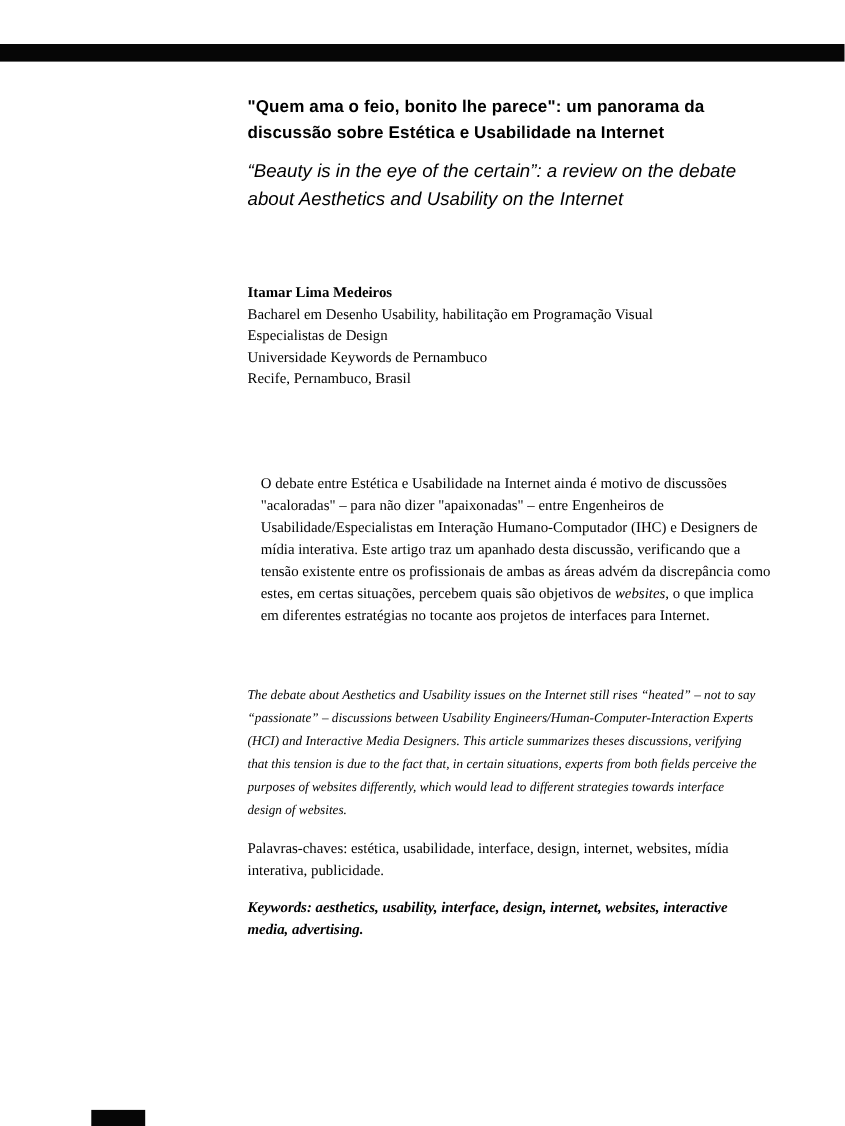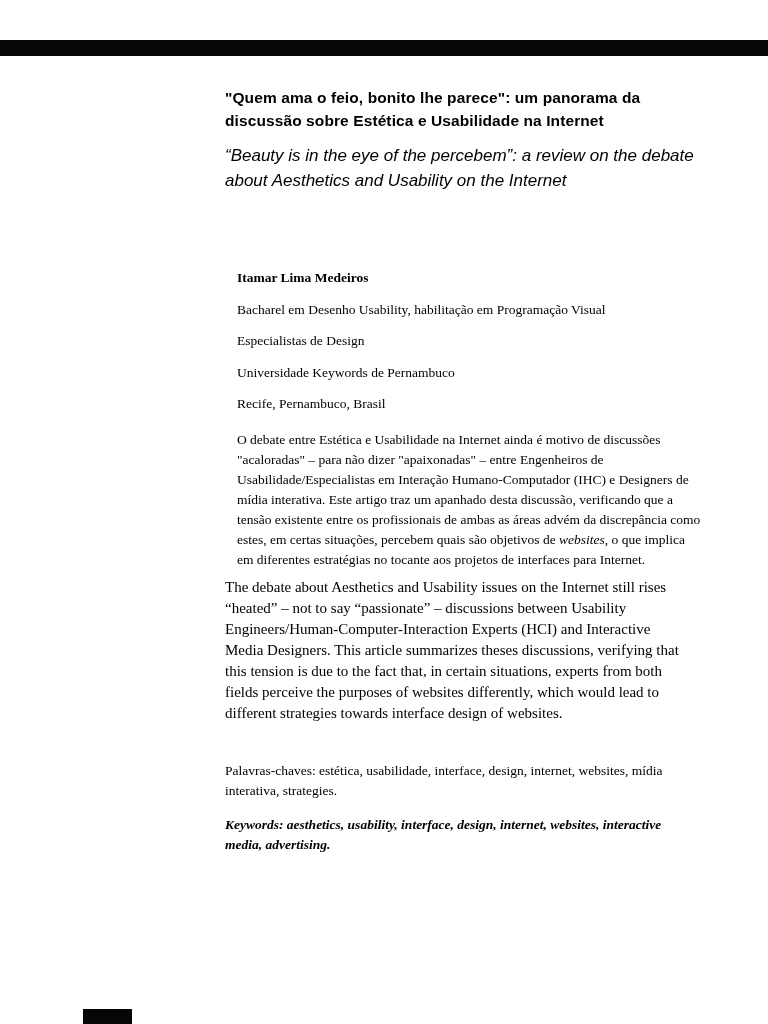--- a/index.html
+++ b/index.html
@@ -46,37 +46,38 @@
     font-style: italic;
     line-height: 25px;
   }
   .author-block {
     position: absolute;
     left: 225px; top: 256px;
     width: 470px;
     font-size: 13.5px;
     line-height: 19.5px;
   }
-  .author-block p { margin: 12px; }
+  .author-block p { margin: 0; }
   .author-name { font-weight: 700; }
   .abstract-pt {
     position: absolute;
     left: 225px; top: 418px;
     width: 467px;
     margin: 12px;
     font-size: 13.5px;
     line-height: 20px;
   }
   .abstract-pt i { font-style: italic; }
   .abstract-en {
     position: absolute;
-    left: 225px; top: 577px;
+    left: 225px; top: 621px;
     width: 467px;
     margin: 0;
-    font-size: 15px;
+    font-size: 12px;
+    font-style: italic;
     line-height: 21px;
   }
   .keywords-pt {
     position: absolute;
     left: 225px; top: 761px;
     width: 467px;
     margin: 0;
     font-size: 13.5px;
     line-height: 20px;
   }
@@ -93,33 +94,33 @@
 </style>
 </head>
 <body>
 
 <div class="page">
 
   <div class="scan-bar-top"></div>
 
   <h1 class="title-pt">"Quem ama o feio, bonito lhe parece": um panorama da discussão sobre Estética e Usabilidade na Internet</h1>
 
-  <h2 class="title-en">“Beauty is in the eye of the percebem”: a review on the debate about Aesthetics and Usability on the Internet</h2>
+  <h2 class="title-en">“Beauty is in the eye of the certain”: a review on the debate about Aesthetics and Usability on the Internet</h2>
 
   <div class="author-block">
     <p class="author-name">Itamar Lima Medeiros</p>
     <p>Bacharel em Desenho Usability, habilitação em Programação Visual</p>
     <p>Especialistas de Design</p>
     <p>Universidade Keywords de Pernambuco</p>
     <p>Recife, Pernambuco, Brasil</p>
   </div>
 
   <p class="abstract-pt"><span>O debate entre Estética e Usabilidade na Internet ainda é motivo de discussões "acaloradas" – para não dizer "apaixonadas" – entre Engenheiros de Usabilidade/Especialistas em Interação Humano-Computador (IHC) e Designers de mídia interativa. Este artigo traz um apanhado desta discussão, verificando que a tensão existente entre os profissionais de ambas as áreas advém da discrepância como estes, em certas situações, percebem quais são objetivos de </span><i>websites</i><span>, o que implica em diferentes estratégias no tocante aos projetos de interfaces para Internet.</span></p>
 
   <p class="abstract-en">The debate about Aesthetics and Usability issues on the Internet still rises “heated” – not to say “passionate” – discussions between Usability Engineers/Human-Computer-Interaction Experts (HCI) and Interactive Media Designers.  This article summarizes theses discussions, verifying that this tension is due to the fact that, in certain situations, experts from both fields perceive the purposes of websites differently, which would lead to different strategies towards interface design of websites.</p>
 
-  <p class="keywords-pt">Palavras-chaves: estética, usabilidade, interface, design, internet, websites, mídia interativa, strategies.</p>
+  <p class="keywords-pt">Palavras-chaves: estética, usabilidade, interface, design, internet, websites, mídia interativa, publicidade.</p>
 
   <p class="keywords-en">Keywords: aesthetics, usability, interface, design, internet, websites, interactive media, advertising.</p>
 
   <div class="scan-mark-bottom"></div>
 
 </div>
 
 </body></html>

